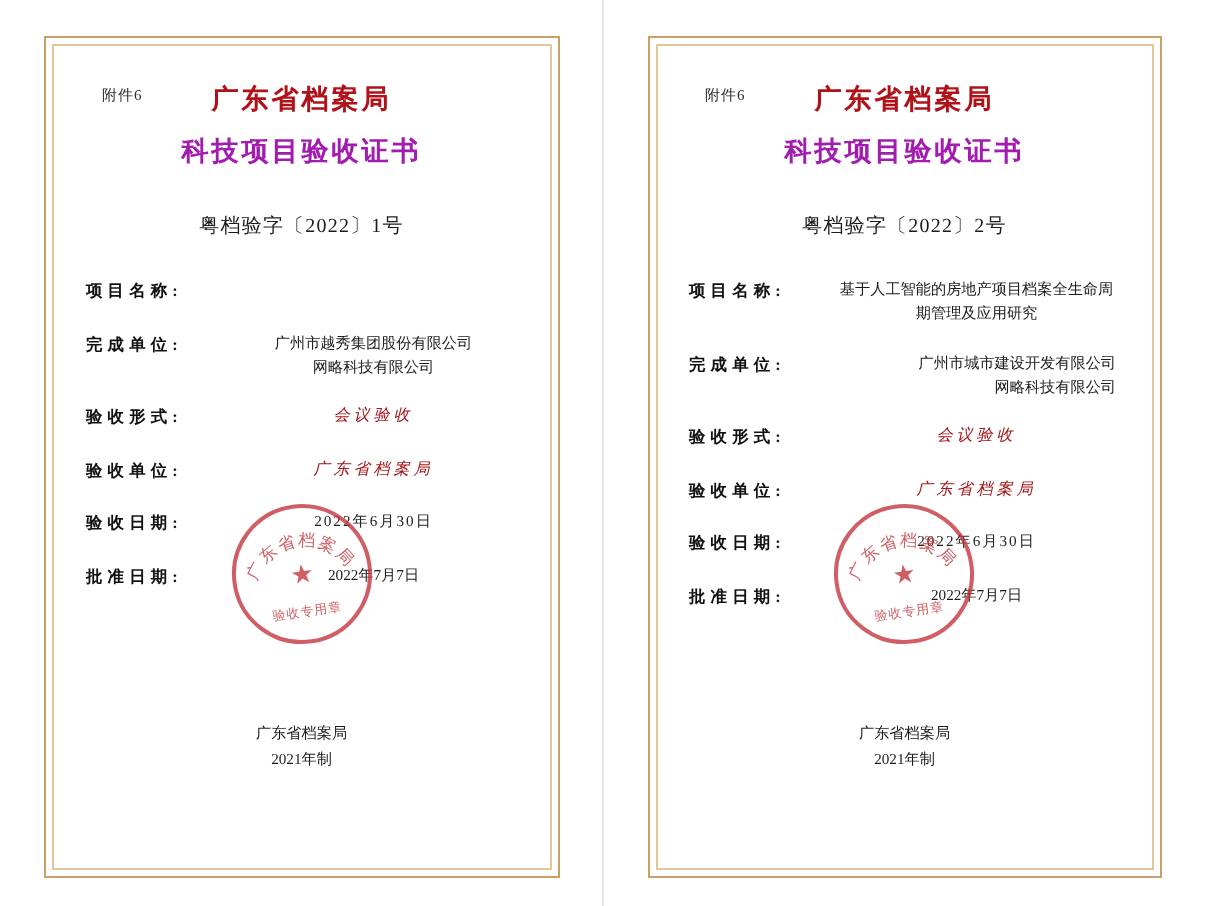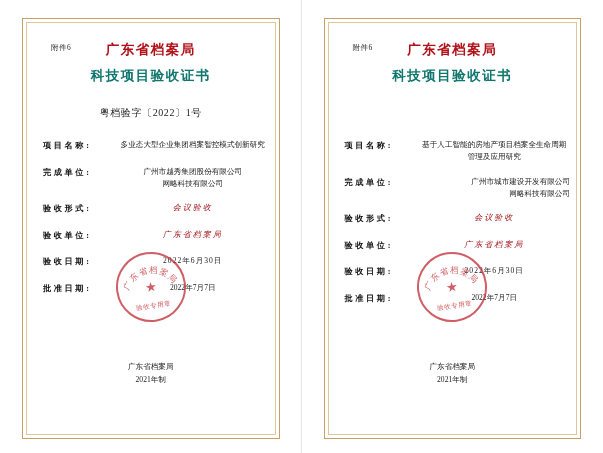--- a/index.html
+++ b/index.html
@@ -66,36 +66,36 @@
     color: #b1121a;
     letter-spacing: 1.5px;
   }
   .title2 {
     position: absolute;
     left: 0; right: 0;
     top: 48px;
     text-align: center;
     font-size: 13.5px;
     font-weight: bold;
-    color: #0f766e;
+    color: #a21caf;
     letter-spacing: 1.5px;
   }
   .docno {
     position: absolute;
     left: 0; right: 0;
     top: 87px;
     text-align: center;
     font-size: 10px;
     color: #1c1c1c;
     letter-spacing: 0.6px;
   }
   .fields {
     position: absolute;
     left: 20px;
-    right: 4px;
+    right: 16px;
     top: 120px;
   }
   .row {
     display: flex;
     align-items: flex-start;
     margin-bottom: 12.5px;
     min-height: 14px;
   }
   .label {
     width: 74px;
@@ -196,21 +196,20 @@
     <div class="cert">
       <div class="cert-inner">
         <div class="attach">附件6</div>
         <div class="title1">广东省档案局</div>
         <div class="title2">科技项目验收证书</div>
         <div class="docno">粤档验字〔2022〕1号</div>
 
         <div class="fields">
           <div class="row">
             <div class="label">项目名称:</div>
-            <div class="value">多业态大型企业集团档案智控模式创新研究</div>
           </div>
           <div class="row">
             <div class="label">完成单位:</div>
             <div class="value two-line" style="white-space: pre-line;">广州市越秀集团股份有限公司
 网略科技有限公司</div>
           </div>
           <div class="row">
             <div class="label">验收形式:</div>
             <div class="value red">会议验收</div>
           </div>
@@ -246,20 +245,21 @@
           <div>2021年制</div>
         </div>
       </div>
     </div>
 
     <div class="cert">
       <div class="cert-inner">
         <div class="attach">附件6</div>
         <div class="title1">广东省档案局</div>
         <div class="title2">科技项目验收证书</div>
+        <div class="docno">粤档验字〔2022〕2号</div>
 
         <div class="fields">
           <div class="row">
             <div class="label">项目名称:</div>
             <div class="value two-line">基于人工智能的房地产项目档案全生命周期管理及应用研究</div>
           </div>
           <div class="row">
             <div class="label">完成单位:</div>
             <div class="value two-line" style="white-space: pre-line; text-align: right;">广州市城市建设开发有限公司
 网略科技有限公司</div>

